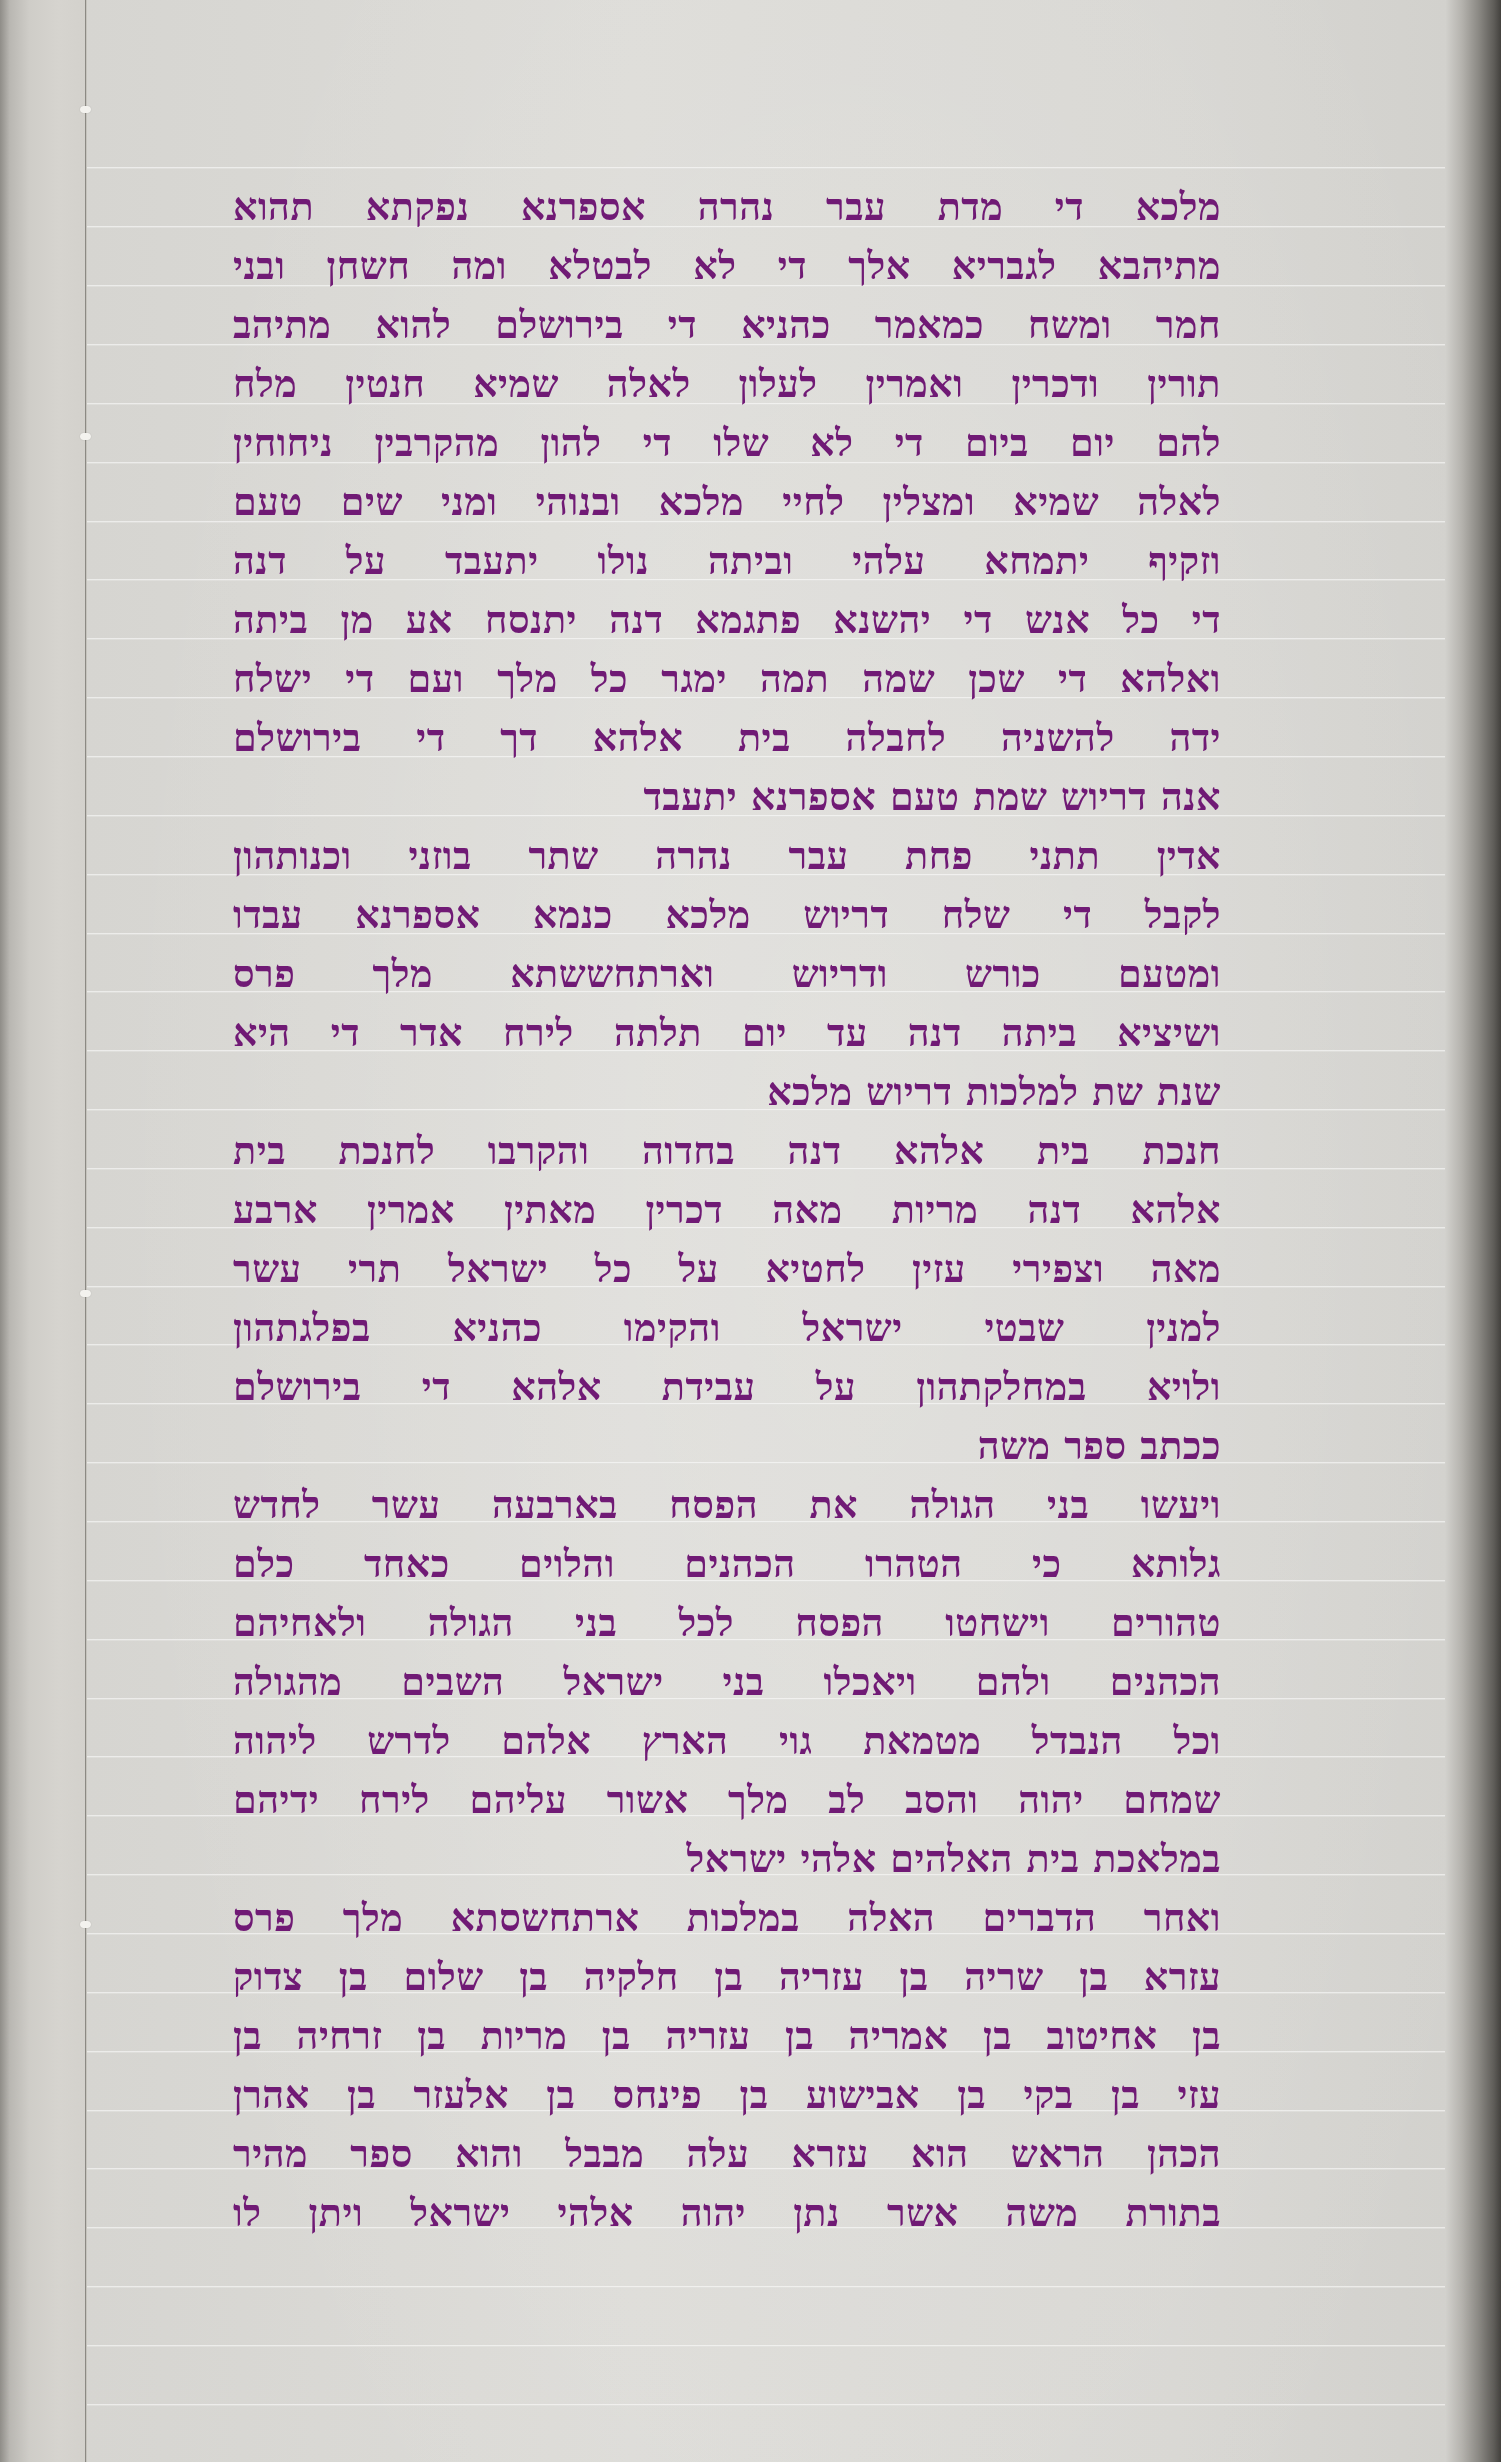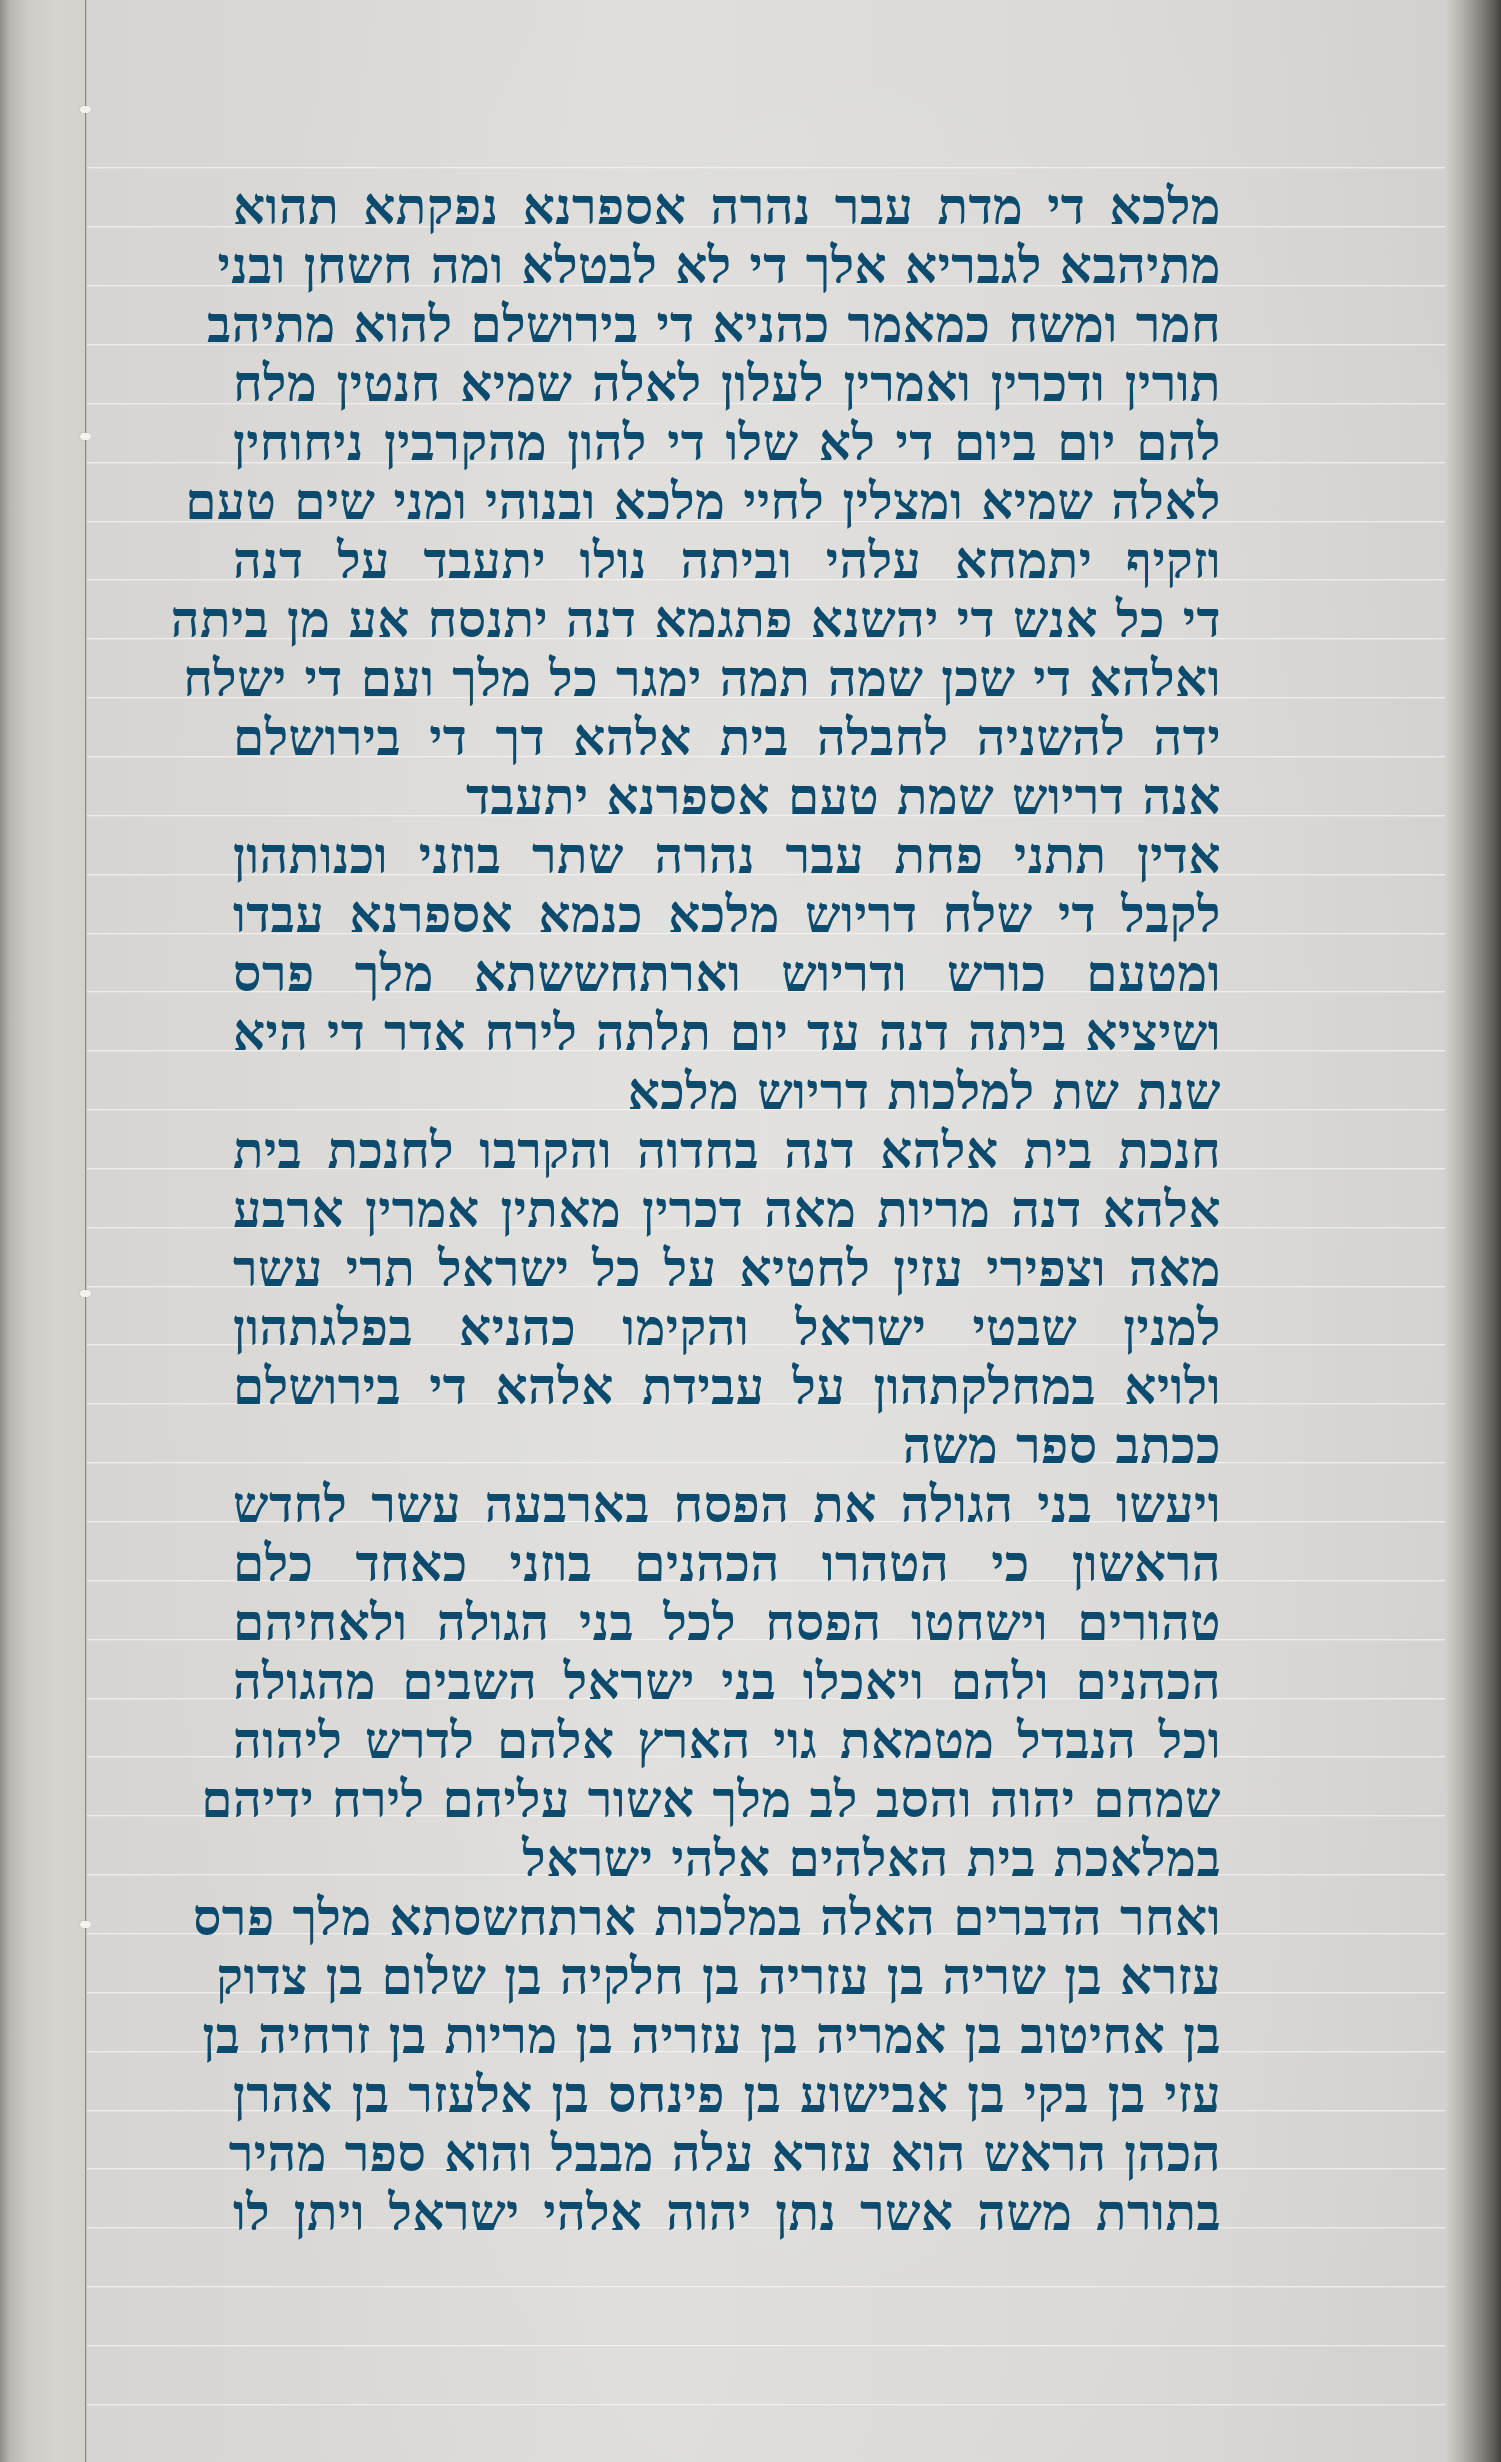--- a/index.html
+++ b/index.html
@@ -35,21 +35,21 @@
     position: absolute; right: 0; top: 0; width: 57px; height: 2955px;
     background: linear-gradient(to right, #d3d2ce 0px, #b4b2ad 17px, #8a8883 34px, #5e5c58 49px, #3f3d3a 57px);
   }
   .column {
     position: absolute; left: 233px; top: 183px; width: 988px;
     direction: rtl;
   }
   .line {
     height: 59px; line-height: 47px;
     font-family: "DejaVu Serif", serif; font-weight: bold;
-    font-size: 50px; color: #0c4a6e;
+    font-size: 38px; color: #701a75;
     white-space: nowrap; overflow: visible;
     text-align: justify; text-align-last: justify;
     letter-spacing: 0.5px;
   }
   .line.short { text-align-last: right; }
 </style>
 </head>
 <body>
 
 <div class="left-strip"></div>
@@ -120,21 +120,21 @@
     <div class="line">ומטעם כורש ודריוש וארתחששתא מלך פרס</div>
     <div class="line">ושיציא ביתה דנה עד יום תלתה לירח אדר די היא</div>
     <div class="line short">שנת שת למלכות דריוש מלכא</div>
     <div class="line">חנכת בית אלהא דנה בחדוה והקרבו לחנכת בית</div>
     <div class="line">אלהא דנה מריות מאה דכרין מאתין אמרין ארבע</div>
     <div class="line">מאה וצפירי עזין לחטיא על כל ישראל תרי עשר</div>
     <div class="line">למנין שבטי ישראל והקימו כהניא בפלגתהון</div>
     <div class="line">ולויא במחלקתהון על עבידת אלהא די בירושלם</div>
     <div class="line short">ככתב ספר משה</div>
     <div class="line">ויעשו בני הגולה את הפסח בארבעה עשר לחדש</div>
-    <div class="line">הראשון כי הטהרו הכהנים בוזני כאחד כלם</div>
+    <div class="line">גלותא כי הטהרו הכהנים והלוים כאחד כלם</div>
     <div class="line">טהורים וישחטו הפסח לכל בני הגולה ולאחיהם</div>
     <div class="line">הכהנים ולהם ויאכלו בני ישראל השבים מהגולה</div>
     <div class="line">וכל הנבדל מטמאת גוי הארץ אלהם לדרש ליהוה</div>
     <div class="line">שמחם יהוה והסב לב מלך אשור עליהם לירח ידיהם</div>
     <div class="line short">במלאכת בית האלהים אלהי ישראל</div>
     <div class="line">ואחר הדברים האלה במלכות ארתחשסתא מלך פרס</div>
     <div class="line">עזרא בן שריה בן עזריה בן חלקיה בן שלום בן צדוק</div>
     <div class="line">בן אחיטוב בן אמריה בן עזריה בן מריות בן זרחיה בן</div>
     <div class="line">עזי בן בקי בן אבישוע בן פינחס בן אלעזר בן אהרן</div>
     <div class="line">הכהן הראש הוא עזרא עלה מבבל והוא ספר מהיר</div>

